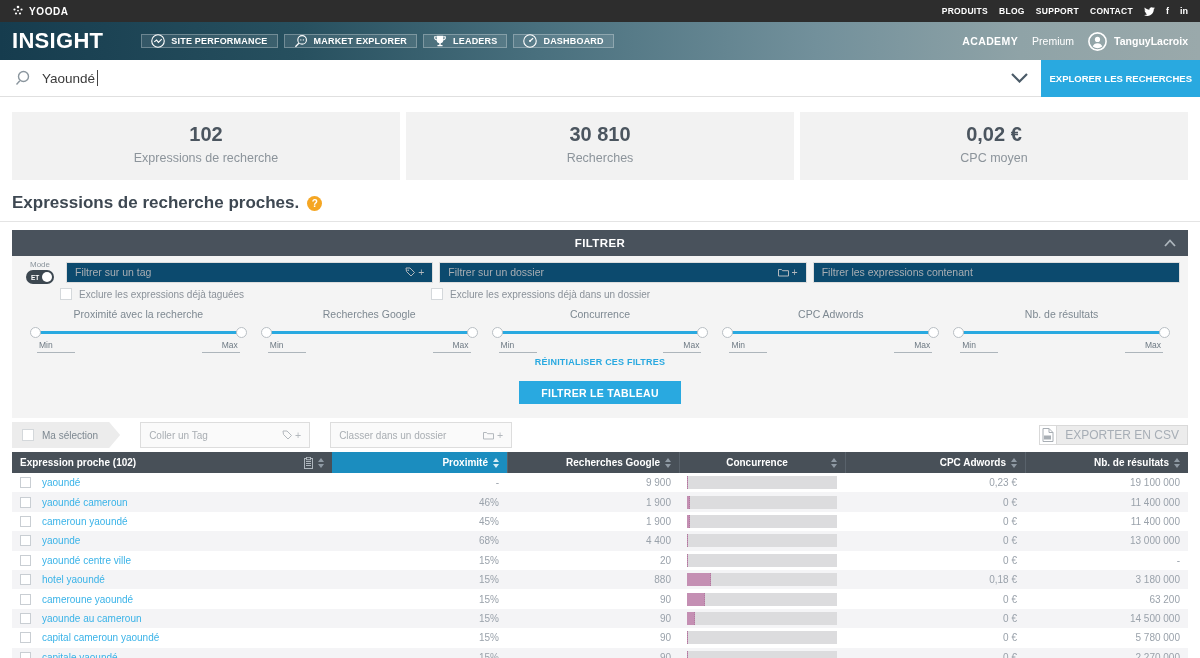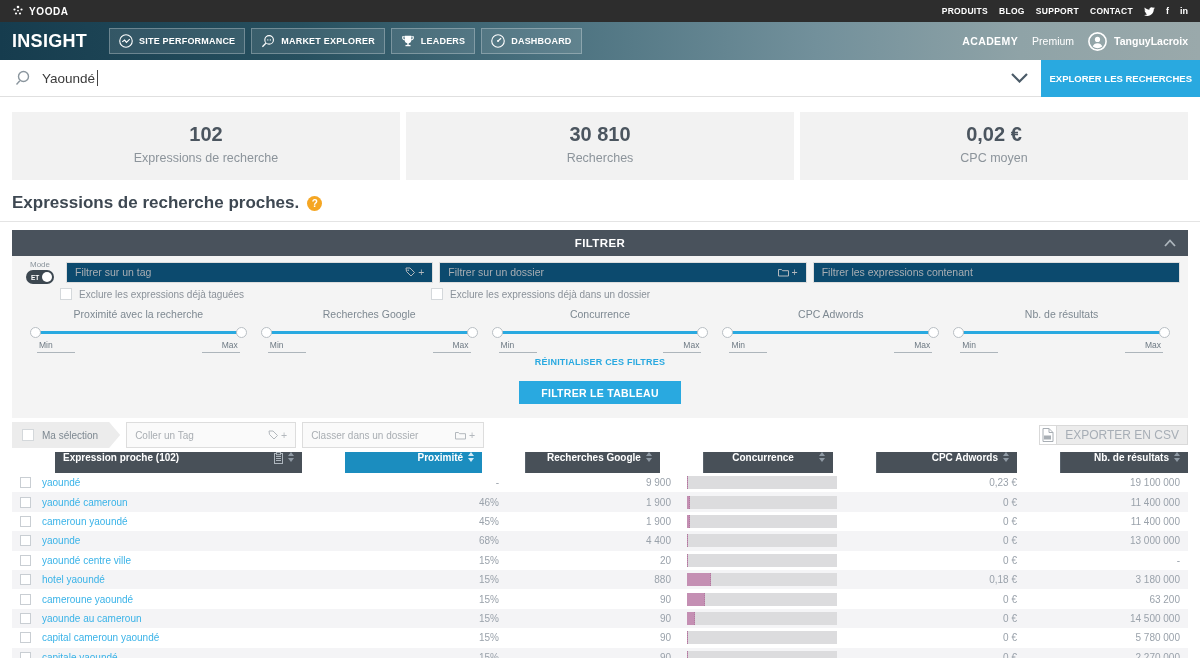--- a/index.html
+++ b/index.html
@@ -5,22 +5,22 @@
 * { margin:0; padding:0; box-sizing:border-box; }
 html,body { width:1200px; height:658px; overflow:hidden; font-family:"Liberation Sans",sans-serif; background:#fff; }
 
 .topbar { height:22px; background:#2d2d2d; display:flex; align-items:center; justify-content:space-between; padding:0 12px; }
 .brand { color:#fff; font-size:10px; font-weight:bold; letter-spacing:.6px; display:flex; align-items:center; gap:5px; }
 .topbar-right { display:flex; align-items:center; gap:11px; }
 .top-link { color:#fff; font-size:8.5px; font-weight:bold; letter-spacing:.3px; }
 .social { color:#fff; font-size:9px; font-weight:bold; display:flex; align-items:center; }
 
 .navbar { height:38px; background:linear-gradient(90deg,#163c4e 0%,#27505f 25%,#49707e 45%,#72909b 68%,#8fa3a7 85%,#9aa9ab 100%); display:flex; align-items:center; padding:0 12px; }
-.insight { color:#fff; font-size:18px; font-weight:bold; letter-spacing:.3px; margin-right:22px; }
-.nav-items { display:flex; gap:6px; height:26px; }
+.insight { color:#fff; font-size:22px; font-weight:bold; letter-spacing:.3px; margin-right:22px; }
+.nav-items { display:flex; gap:6px; height:14px;margin-left:16px; }
 .nav-item { display:flex; align-items:center; gap:6px; padding:0 9px; background:rgba(255,255,255,.10); border:1px solid rgba(255,255,255,.28); color:#fff; font-size:9px; font-weight:bold; letter-spacing:.2px; }
 .nav-right { margin-left:auto; display:flex; align-items:center; gap:14px; color:#fff; }
 .academy { font-size:10.5px; font-weight:bold; letter-spacing:.4px; }
 .premium { font-size:10.5px; }
 .user { display:flex; align-items:center; gap:7px; font-size:10.5px; font-weight:bold; }
 
 .searchbar { height:37px; background:#fff; display:flex; align-items:center; border-bottom:1px solid #e0e0e0; }
 .search-left { display:flex; align-items:center; padding:0 15px; flex:1; }
 .query { font-size:13.5px; color:#3a3a3a; margin-left:11px; }
 .caret { width:1px; height:16px; background:#444; margin-left:2px; }
@@ -63,33 +63,33 @@
 .slider-line { position:absolute; left:5px; right:5px; top:4px; height:3px; background:#29a9e0; }
 .slider-handle { position:absolute; top:0; width:11px; height:11px; border-radius:50%; background:#fff; border:1px solid #b9bfc4; }
 .h-left { left:0; } .h-right { right:0; }
 .minmax { display:flex; justify-content:space-between; margin-top:1px; padding:0 7px; }
 .minmax span { font-size:8.5px; color:#6e7a84; border-bottom:1px solid #adb5bb; width:38px; padding:1px 2px 2px; }
 .minmax .mx { text-align:right; }
 .reset-link { text-align:center; font-size:9px; font-weight:bold; color:#29a9e0; margin-top:4px; letter-spacing:.2px; }
 .apply-wrap { text-align:center; margin-top:14px; }
 .apply-btn { background:#29a9e0; color:#fff; border:none; height:23px; padding:0 22px; font-size:10.5px; font-weight:bold; letter-spacing:.3px; }
 
-.selection-row { display:flex; align-items:center; margin:4px 12px 0 12px; gap:6px; height:26px; }
+.selection-row { display:flex; align-items:center; margin:4px 12px 0 12px; gap:20px; height:26px; }
 .sel-tag { height:26px; background:#ececec; display:flex; align-items:center; gap:8px; padding:0 22px 0 10px; font-size:10px; color:#7d8891; clip-path:polygon(0 0, calc(100% - 11px) 0, 100% 50%, calc(100% - 11px) 100%, 0 100%); }
 .sel-input { height:26px; background:#fafafa; border:1px solid #ddd; display:flex; align-items:center; padding:0 8px; }
 .sel-input .ph { font-size:10px; color:#a9aeb3; }
 .sel-input.w1 { width:170px; } .sel-input.w2 { width:182px; }
 .spacer { flex:1; }
 .export-btn { height:20px; display:flex; align-items:stretch; }
 .export-icon { width:18px; background:#fff; border:1px solid #d9d9d9; display:flex; align-items:center; justify-content:center; }
 .export-text { background:#ececec; border:1px solid #d9d9d9; border-left:none; display:flex; align-items:center; padding:0 8px; font-size:12px; font-weight:normal; color:#a7aeb6; letter-spacing:0; }
 
 .table { margin:4px 12px 0 12px; }
 .thead { display:flex; height:21px; }
-.th { background:#485058; color:#fff; font-size:10px; font-weight:bold; display:flex; align-items:flex-start; padding:0 8px; gap:5px;margin-left:43px; }
+.th { background:#485058; color:#fff; font-size:10px; font-weight:bold; display:flex; align-items:center; padding:0 8px; gap:5px; }
 .th + .th { border-left:1px solid #59626b; }
 .th.active { background:#1b8dbf; border-left-color:#1b8dbf; }
 .th.active + .th { border-left-color:#59626b; }
 .sort { display:inline-flex; flex-direction:column; gap:2px; }
 .sort i { width:0; height:0; display:block; border-left:3px solid transparent; border-right:3px solid transparent; }
 .sort .up { border-bottom:4px solid #8f9aa4; }
 .sort .dn { border-top:4px solid #8f9aa4; }
 .th.active .sort .up { border-bottom-color:#d6ecf6; }
 .th.active .sort .dn { border-top-color:#d6ecf6; }
 .c1{width:320px}.c2{width:175px}.c3{width:172px}.c4{width:166px}.c5{width:180px}.c6{width:163px}

